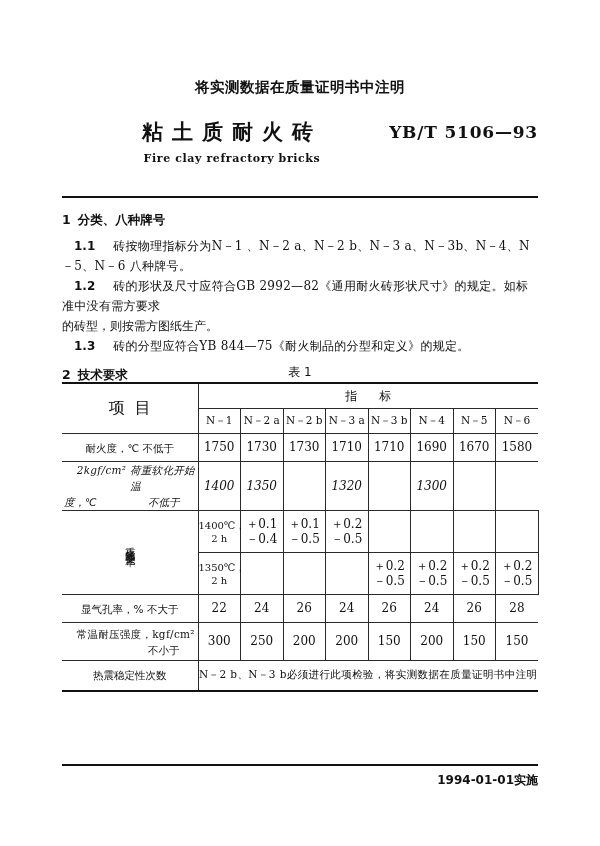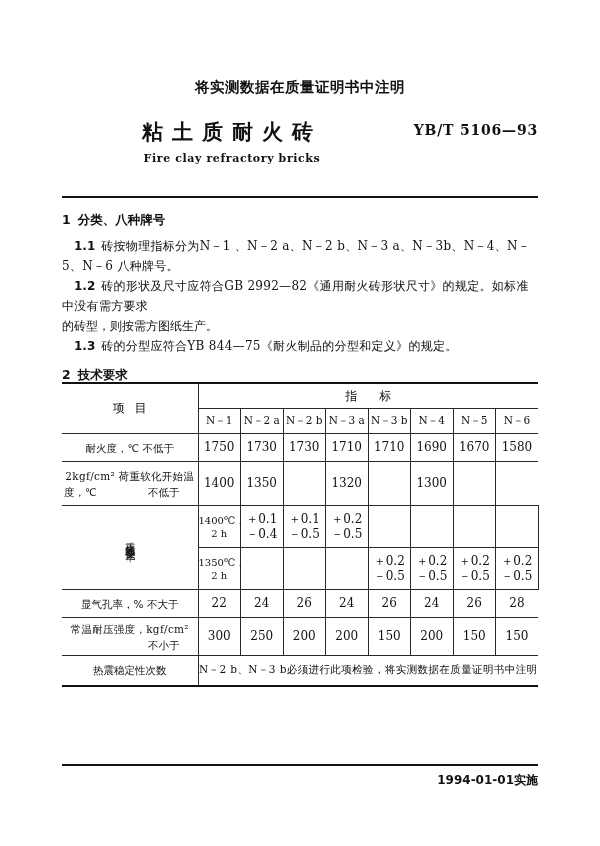--- a/index.html
+++ b/index.html
@@ -50,21 +50,21 @@
     width: 340px;
     text-align: center;
     font-size: 11px;
     font-weight: bold;
     letter-spacing: 0.6px;
     font-family: "DejaVu Serif", "Liberation Serif", serif;
   }
   .std-code {
     position: absolute;
     right: 62px; top: 122px;
-    font-size: 14px;
+    font-size: 17px;
     font-weight: bold;
     font-family: "DejaVu Serif", "Liberation Serif", serif;
     letter-spacing: 0.8px;
   }
 
   .rule-top {
     position: absolute;
     left: 62px; top: 196px;
     width: 476px;
     height: 0;
@@ -103,20 +103,21 @@
   }
   p.sub2 {
     margin: 0;
     font-size: 12px;
     line-height: 20px;
   }
   .gap { height: 9px; }
   .mono {
     font-family: "DejaVu Serif", "Liberation Serif", serif;
     letter-spacing: 0.3px;
+    margin-left: 12px;
   }
 
   
   .tbl-caption {
     position: absolute;
     left: 62px; top: 364px;
     width: 476px;
     text-align: center;
     font-size: 12px;
   }
@@ -147,40 +148,40 @@
   table.spec .botline {
     border-bottom: 2.2px solid #111;
   }
   .no-l { border-left: none !important; }
   .no-r { border-right: none !important; }
 
   .c-item    { width: 136px; }
   .c-grade   { width: 42.5px; }
 
   .th-item {
-    font-size: 12px;
+    font-size: 16px;
     letter-spacing: 10px;
     text-indent: 10px;
     height: 48px;
     font-family: Liberation Mono, monospace;
   }
   .th-index {
     font-size: 12px;
     letter-spacing: 22px;
     text-indent: 22px;
     height: 24px;
   }
   .th-grade {
     height: 24px;
     font-size: 10.5px;
     font-family: "DejaVu Serif", "Liberation Serif", serif;
   }
 
   .row-h1 { height: 28px; }
-  .row-h2 { height: 44px; }
+  .row-h2 { height: 44px; font-style: italic; }
   .row-h3 { height: 42px; }
   .row-h4 { height: 28px; }
   .row-h5 { height: 38px; }
   .row-h6 { height: 30px; }
 
   .itemcell {
     font-size: 10.5px;
     padding: 0 8px;
     line-height: 16px;
   }
@@ -277,20 +278,21 @@
     </p>
 
     <div class="gap"></div>
 
     <h2 class="sec">
       <span class="num">2</span><span>技术要求</span>
     </h2>
 
   </div>
 
+  <div class="tbl-caption">表 1</div>
 
   <div class="tbl-wrap">
     <table class="spec">
       <colgroup>
         <col class="c-item">
         <col class="c-grade">
           <col class="c-grade">
           <col class="c-grade">
           <col class="c-grade">
         <col class="c-grade">

